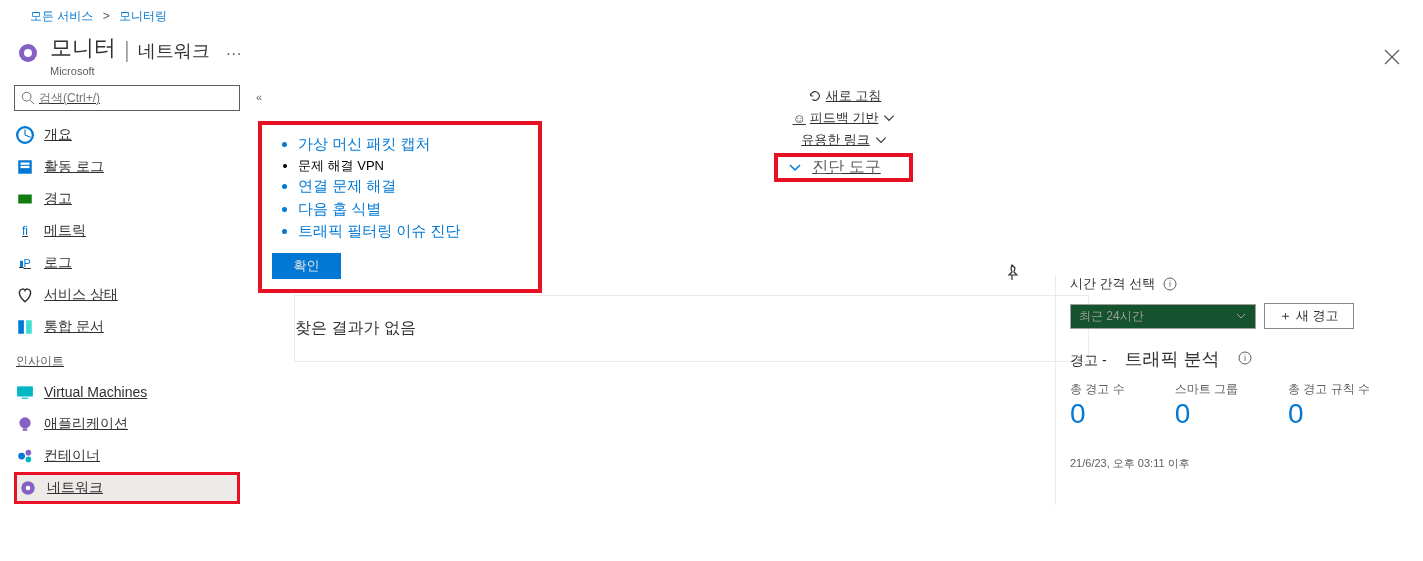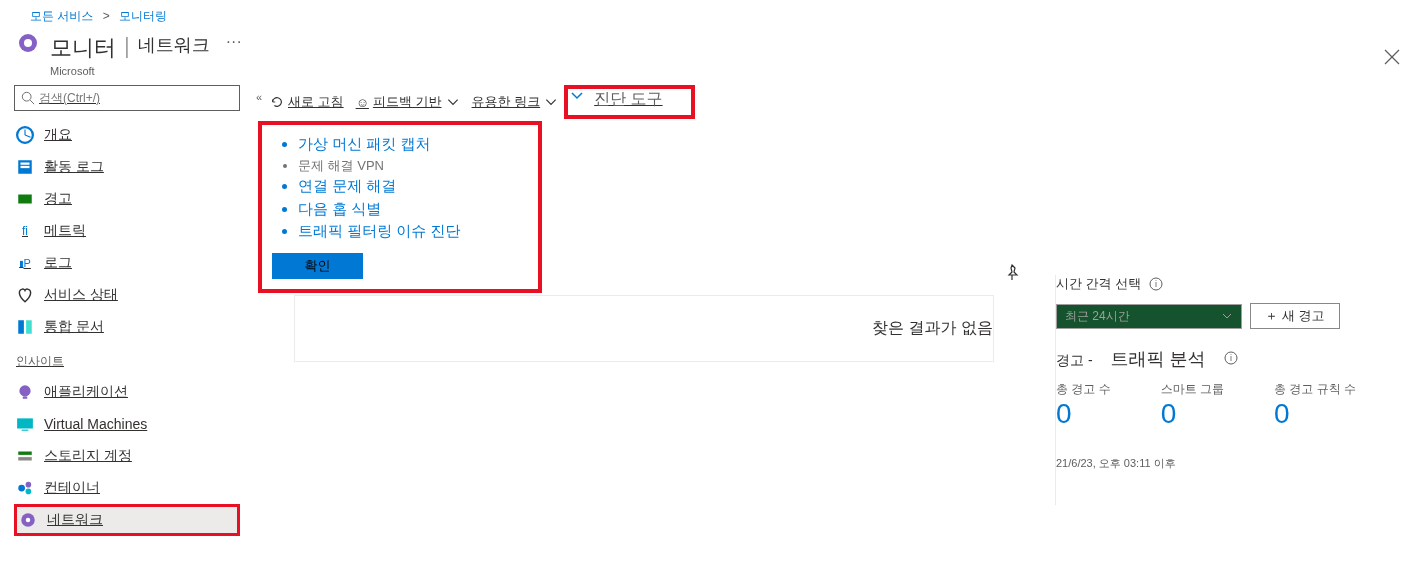--- a/index.html
+++ b/index.html
@@ -2,21 +2,21 @@
 <html><head>
 <meta charset="utf-8">
 <style>
 * { margin: 0; padding: 0; box-sizing: border-box; font-family: "Segoe UI", -apple-system, sans-serif; }
 body { width: 1423px; height: 561px; background: #fff; color: #323130; overflow: hidden; position: relative; }
 
 .breadcrumb { padding: 8px 30px 4px; font-size: 12px; color: #0078d4; }
 .breadcrumb span { margin-right: 6px; }
 .breadcrumb .sep { color: #605e5c; }
 
-.header-row { display: flex; align-items: flex-start; padding: 4px 18px 8px; }
+.header-row { display: flex; align-items: flex-end; padding: 4px 18px 8px; }
 .header-icon { width: 20px; height: 20px; margin-right: 12px; display:flex; align-items:center; justify-content:center;}
 .header-title { font-size: 22px; font-weight: 400; color: #323130; }
 .header-sep { margin: 0 8px; color: #a19f9d; font-size:22px;}
 .header-sub { font-size: 18px; color: #323130; }
 .header-dots { margin-left: 16px; color: #605e5c; font-size: 16px; }
 .header-company { font-size: 11px; color: #605e5c; margin-left: 50px; margin-top:-6px; padding-bottom:8px;}
 
 .close-btn { position: absolute; top: 48px; right: 22px; width: 18px; height: 18px; cursor: pointer; }
 .close-btn svg { width: 18px; height: 18px; stroke: #605e5c; }
 
@@ -27,38 +27,38 @@
 .search-box input { border: none; outline: none; font-size: 12px; flex: 1; color: #605e5c; }
 .collapse-caret { position: absolute; right: -8px; top: 6px; font-size: 11px; color: #605e5c; cursor:pointer;}
 
 .sb-item { display: flex; align-items: center; height: 32px; font-size: 14px; color: #323130; cursor: pointer; padding-left: 2px;}
 .sb-item .ico { width: 18px; height: 18px; margin-right: 10px; display:flex; align-items:center; justify-content:center; flex-shrink:0;}
 .sb-item.active { background: #edebe9; }
 .sb-section { font-size: 12px; color: #605e5c; padding: 10px 0 6px 2px; }
 .sidebar .sb-item.highlighted { border: 3px solid #e81123; }
 
 .main { flex: 1; position: relative; padding-top: 2px;}
-.toolbar { display: flex; align-items: center; height: 30px; font-size: 13px; color: #323130; gap: 4px; padding-left: 12px;}
+.toolbar { display: flex; align-items: center; height: 30px; font-size: 13px; color: #323130; gap: 4px; padding-left: 12px; flex-direction: column;}
 .toolbar .tb-btn { display: flex; align-items: center; gap: 4px; cursor: pointer; padding: 0 4px;}
 .toolbar svg { width: 14px; height: 14px; }
-.diag-btn { border: 4px solid #e81123; height: 34px; display: flex; align-items: flex-start; padding: 0 28px 0 2px; font-size: 16px; color: #605e5c; background:#fff; margin-left:-2px;}
+.diag-btn { border: 4px solid #e81123; height: 34px; display: flex; align-items: center; padding: 0 28px 0 10px; font-size: 16px; color: #605e5c; background:#fff; margin-left:-2px;}
 .diag-btn svg { width: 14px; height: 14px; margin-right: 10px; stroke: #0078d4;}
 
 .dropdown-panel { position: absolute; top: 36px; left: 4px; width: 284px; border: 4px solid #e81123; background: #fff; padding: 8px 10px 10px; z-index: 10; }
 .dropdown-panel ul { list-style: disc; padding-left: 26px; }
 .dropdown-panel li { font-size: 15px; line-height: 1.5; color: #0078d4; cursor:pointer;}
-.dropdown-panel li.muted { color: #737373; font-size:13px; cursor:default;}
-.ok-btn { margin-top: 10px; background: #0078d4; color: #000000; border: none; width: 91px; height: 26px; font-size: 13px; cursor: pointer; }
+.dropdown-panel li.muted { color: #000000; font-size:13px; cursor:default;}
+.ok-btn { margin-top: 10px; background: #0078d4; color: #e5e5e5; border: none; width: 69px; height: 26px; font-size: 13px; cursor: pointer; }
 
 .pin-icon { position: absolute; top: 178px; right: 402px; cursor:pointer;}
 .pin-icon svg { width: 18px; height: 18px; stroke:#323130;}
 
-.no-result { position: absolute; top: 210px; left: 40px; width: 700px; border: 1px solid #edebe9; padding: 22px 0; text-align: right; font-size: 16px; color: #323130; }
-
-.right-panel { position: absolute; top: 190px; right: 12px; width: 356px; border-left: 1px solid #edebe9; height: 230px;}
+.no-result { position: absolute; top: 210px; left: 40px; width: 795px; border: 1px solid #edebe9; padding: 22px 0; text-align: left; font-size: 16px; color: #323130; }
+
+.right-panel { position: absolute; top: 190px; right: 12px; width: 356px; border-left: 1px solid #edebe9; padding-left: 14px; height: 230px;}
 .rp-row1 { display: flex; align-items: center; gap: 8px; margin-bottom: 10px;}
 .rp-label { font-size: 13px; color: #323130; }
 .rp-info { width:14px; height:14px;}
 .rp-select { border: 1px solid #a19f9d; background: #14532d; color: #a19f9d; font-size: 12px; padding: 3px 8px; width: 186px; display:flex; justify-content:space-between; align-items:center;}
 .rp-newalert { border: 1px solid #8a8886; background:#fff; font-size: 13px; padding: 3px 14px; cursor:pointer; display:flex; align-items:center; gap:4px;}
 .rp-row2 { display:flex; align-items: baseline; gap: 18px; margin: 18px 0 10px;}
 .rp-row2 .t1 { font-size: 14px; color:#323130;}
 .rp-row2 .t2 { font-size: 18px; color:#323130;}
 .rp-metrics { display: flex; gap: 50px; margin-top: 6px;}
 .rp-metric .ml { font-size: 12px; color:#605e5c;}
@@ -161,43 +161,34 @@
           </svg>
         </span>
       <span>통합 문서</span>
     </div>
 
     <div class="sb-section">인사이트</div>
 
     <div class="sb-item">
       <span class="ico">
           <svg viewBox="0 0 16 16">
+            <rect x="1" y="3" width="14" height="9" fill="#00b7c3"></rect>
+            <rect x="5" y="13" width="6" height="1" fill="#00b7c3"></rect>
+          </svg>
+        </span>
+      <span>Virtual Machines</span>
+    </div>
+    <div class="sb-item">
+      <span class="ico">
+          <svg viewBox="0 0 16 16">
             <circle cx="8" cy="7" r="5" fill="#8661c5"></circle>
             <rect x="6" y="12" width="4" height="2" fill="#8661c5"></rect>
           </svg>
         </span>
       <span>애플리케이션</span>
-    </div>
-    <div class="sb-item">
-      <span class="ico">
-          <svg viewBox="0 0 16 16">
-            <rect x="1" y="3" width="14" height="9" fill="#00b7c3"></rect>
-            <rect x="5" y="13" width="6" height="1" fill="#00b7c3"></rect>
-          </svg>
-        </span>
-      <span>Virtual Machines</span>
-    </div>
-    <div class="sb-item">
-      <span class="ico">
-          <svg viewBox="0 0 16 16">
-            <rect x="2" y="4" width="12" height="3" fill="#107c10"></rect>
-            <rect x="2" y="9" width="12" height="3" fill="#8a8886"></rect>
-          </svg>
-        </span>
-      <span>스토리지 계정</span>
     </div>
     <div class="sb-item">
       <span class="ico">
           <svg viewBox="0 0 16 16">
             <circle cx="5" cy="8" r="3" fill="#0078d4"></circle>
             <circle cx="11" cy="5" r="2.5" fill="#8661c5"></circle>
             <circle cx="11" cy="11" r="2.5" fill="#00b7c3"></circle>
           </svg>
         </span>
       <span>컨테이너</span>

